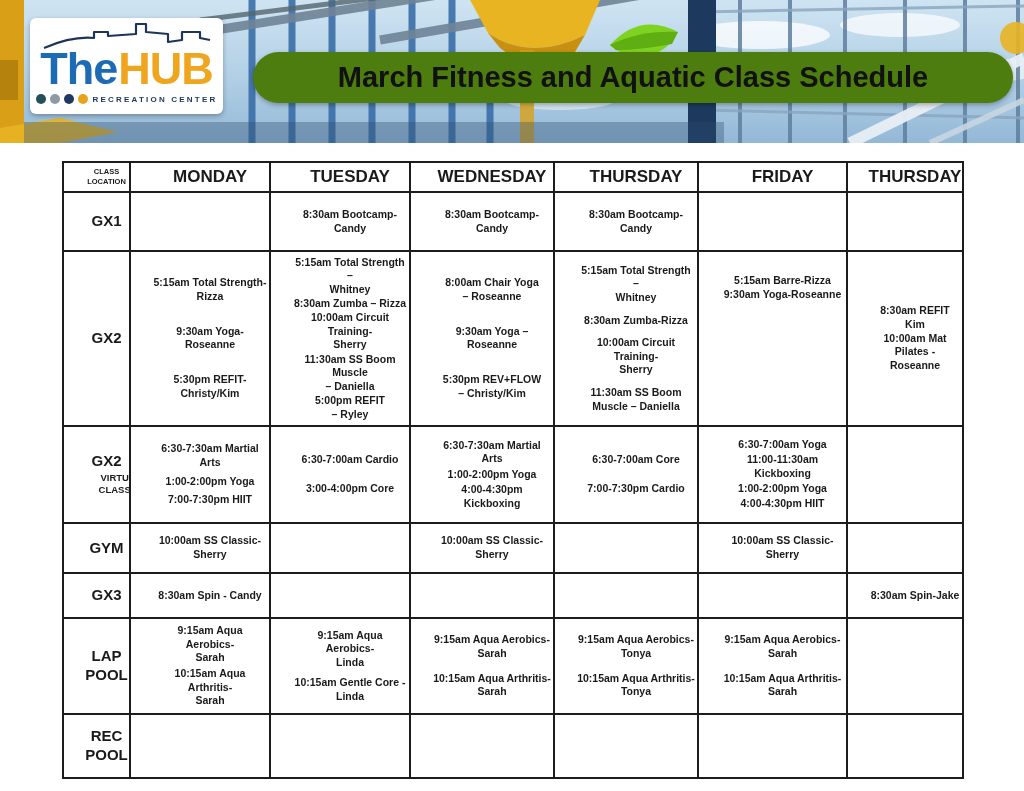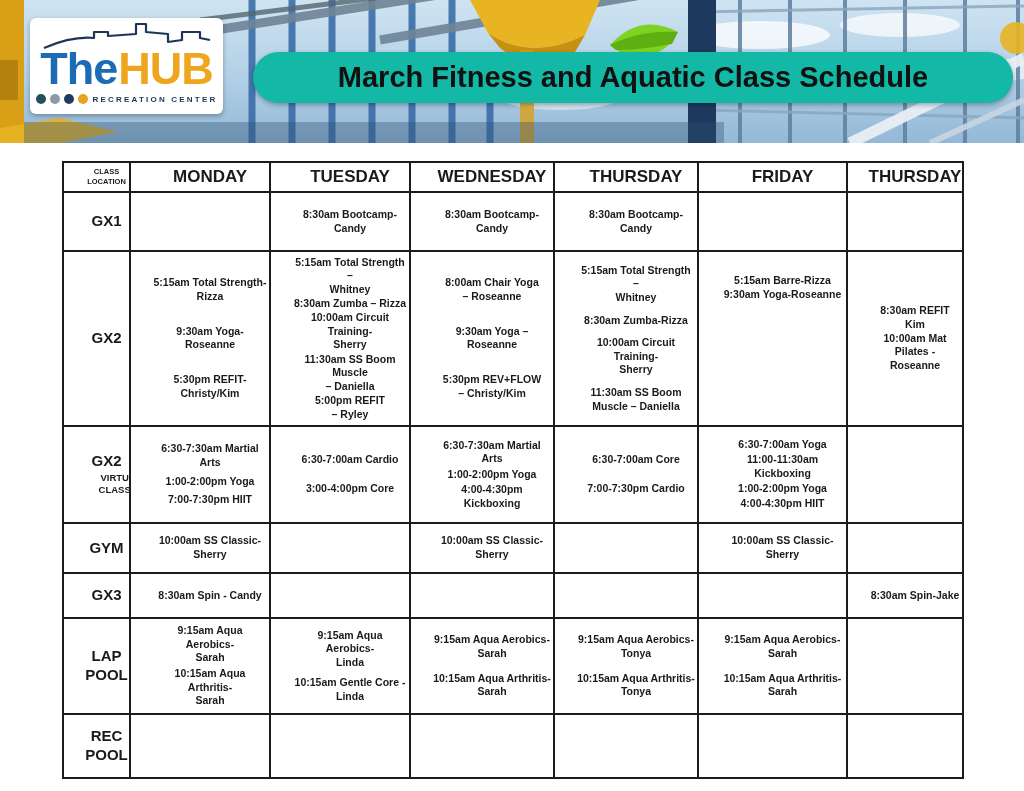--- a/index.html
+++ b/index.html
@@ -16,21 +16,21 @@
   .logo-words { display:flex; align-items:baseline; gap:1px; line-height:1;
                 font-weight:bold; font-size:45px; letter-spacing:-1px; margin-top:-6px;text-align:center; }
   .logo-the { color:#1c6bb5; }
   .logo-hub { color:#efa61e; }
   .logo-bottom { display:flex; align-items:center; gap:5px; margin-top:3px; }
   .logo-icons { display:flex; gap:4px; }
   .logo-dot { width:10px; height:10px; border-radius:50%; display:inline-block; }
   .logo-tagline { font-size:8px; font-weight:bold; letter-spacing:2.2px; color:#1d3557; }
 
   .title-pill { position:absolute; left:253px; top:52px; width:760px; height:51px;
-                background:#14b8a6; border-radius:26px; box-shadow:0 2px 5px rgba(0,0,0,.3);
+                background:#4d7c0f; border-radius:26px; box-shadow:0 2px 5px rgba(0,0,0,.3);
                 display:flex; align-items:center; justify-content:center; }
   .title-pill span { font-size:29px; font-weight:bold; color:#111; }
 
   
   .schedule { position:absolute; left:62px; top:161px; width:902px; height:618px;
               display:grid;
               grid-template-columns:67px 140px 140px 144px 144px 149px 116px;
               grid-template-rows:30px 59px 175px 97px 50px 45px 96px 64px;
               border-top:2px solid #1c1c1c; border-left:2px solid #1c1c1c;
               color:#1a1a1a; }

